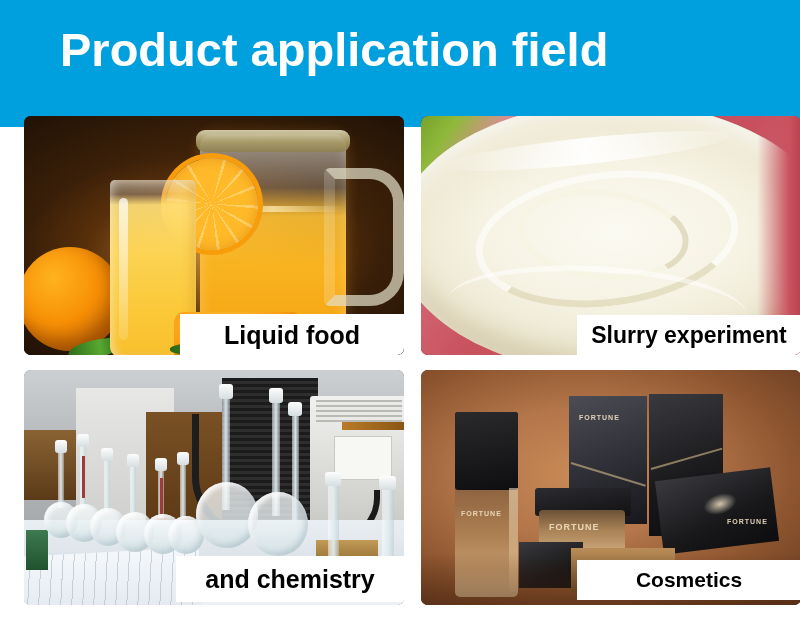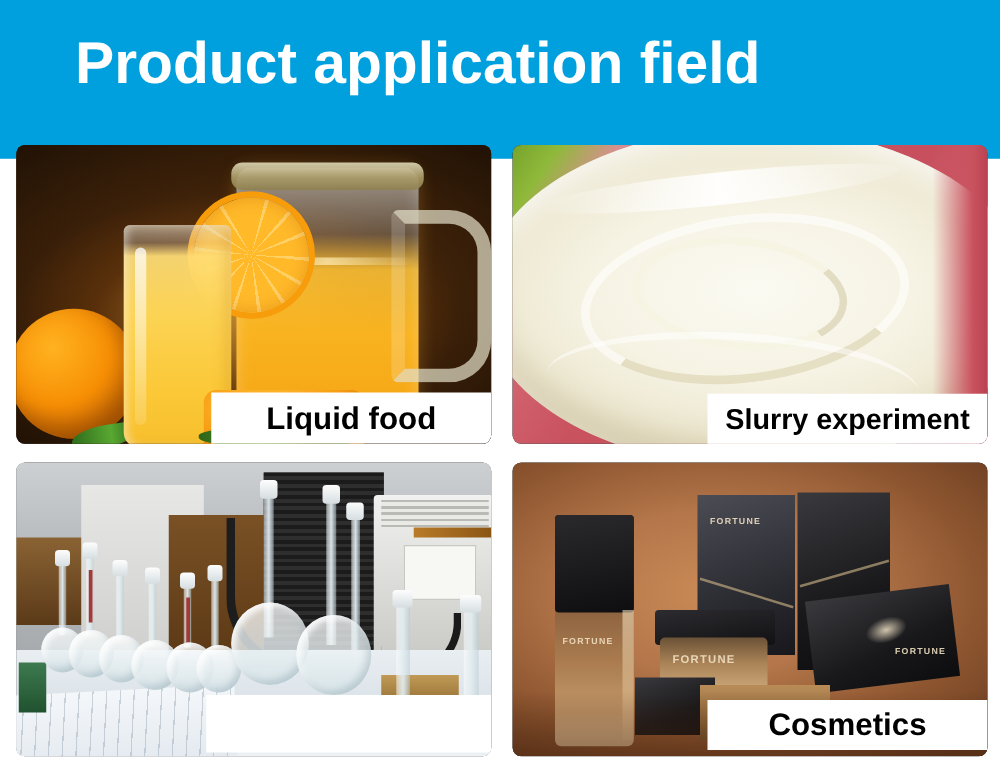--- a/index.html
+++ b/index.html
@@ -19,21 +19,21 @@
   .banner-title{
     position:absolute;left:60px;top:14px;
     font-size:47px;line-height:72px;
     font-weight:bold;color:#ffffff;
     letter-spacing:0px;
     white-space:nowrap;
   }
 
   
   .grid{
-    position:absolute;left:13px;top:116px;
+    position:absolute;left:24px;top:116px;
     width:777px;height:490px;
     display:grid;
     grid-template-columns:380px 380px;
     grid-template-rows:239px 235px;
     column-gap:17px;row-gap:15px;
   }
   .card{
     position:relative;
     border-radius:7px;
     overflow:hidden;
@@ -47,21 +47,21 @@
     background:#ffffff;
     display:flex;align-items:center;justify-content:center;
     color:#000000;font-weight:bold;
     text-align:center;
     line-height:1.12;
     z-index:9;
   }
   .label-1{left:156px;right:0px;bottom:0px;height:41px;font-size:25px;}
   .label-2{left:156px;right:0px;bottom:-1px;height:41px;font-size:23px;}
   .label-3{left:152px;right:0px;bottom:3px;height:46px;font-size:25px;}
-  .label-4{left:156px;right:0px;bottom:5px;height:40px;font-size:25px;}
+  .label-4{left:156px;right:0px;bottom:5px;height:40px;font-size:21px;}
 
   
   .oj-bg{
     position:absolute;inset:0;
     background:
       radial-gradient(ellipse 62% 55% at 46% 58%, rgba(255,186,66,.55) 0%, rgba(150,77,9,.25) 48%, rgba(0,0,0,0) 76%),
       radial-gradient(ellipse 80% 70% at 50% 50%, #5a3411 0%, #3d2109 52%, #1d1005 100%),
       linear-gradient(160deg,#4a2c0f 0%,#2a1707 100%);
   }
   .oj-orange-back{
@@ -406,20 +406,21 @@
         <div class="lb-neck" style="left:268px;top:40px;width:7px;height:110px;"></div>
         <div class="lb-stopper" style="left:264px;top:32px;width:14px;height:14px;"></div>
 
         <div class="lb-neck" style="left:304px;top:112px;width:11px;height:78px;"></div>
         <div class="lb-stopper" style="left:301px;top:102px;width:16px;height:14px;"></div>
         <div class="lb-neck" style="left:358px;top:116px;width:12px;height:80px;"></div>
         <div class="lb-stopper" style="left:355px;top:106px;width:17px;height:14px;"></div>
       </div>
       <div class="label label-3">
         <div>
+          <div>and chemistry</div>
         </div>
       </div>
     </div>
 
     <div class="card">
       <div class="photo">
         <div class="cs-bg"></div>
 
         <div class="cs-boxlight" style="left:148px;top:26px;width:78px;height:128px;"></div>
         <div class="cs-diag" style="left:150px;top:92px;width:78px;transform:rotate(17deg);"></div>

